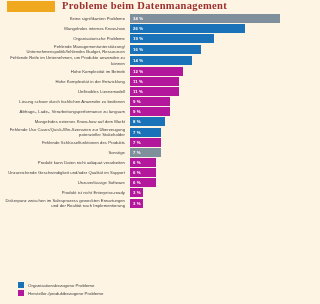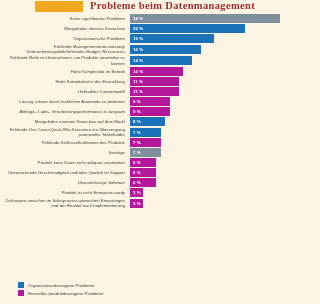--- a/index.html
+++ b/index.html
@@ -1,21 +1,21 @@
 <!DOCTYPE html>
 <html><head>
 <meta charset="utf-8">
 <style>
   html,body{margin:0;padding:0;}
   body{
     width:295px;height:304px;overflow:hidden;
     background:#fdf4e3;
     font-family:"Liberation Sans",sans-serif;
   }
-  #chart{position:relative;width:295px;height:304px;box-sizing:border-box;padding-left:28px;}
+  #chart{position:relative;width:295px;height:304px;box-sizing:border-box;}
 
   
   .header{position:relative;height:14px;}
   .accent-block{
     position:absolute;left:7px;top:1px;width:48px;height:11px;
     background:#f0a81e;
   }
   .title{
     position:absolute;left:62px;top:0px;
     font-family:"Liberation Serif",serif;

